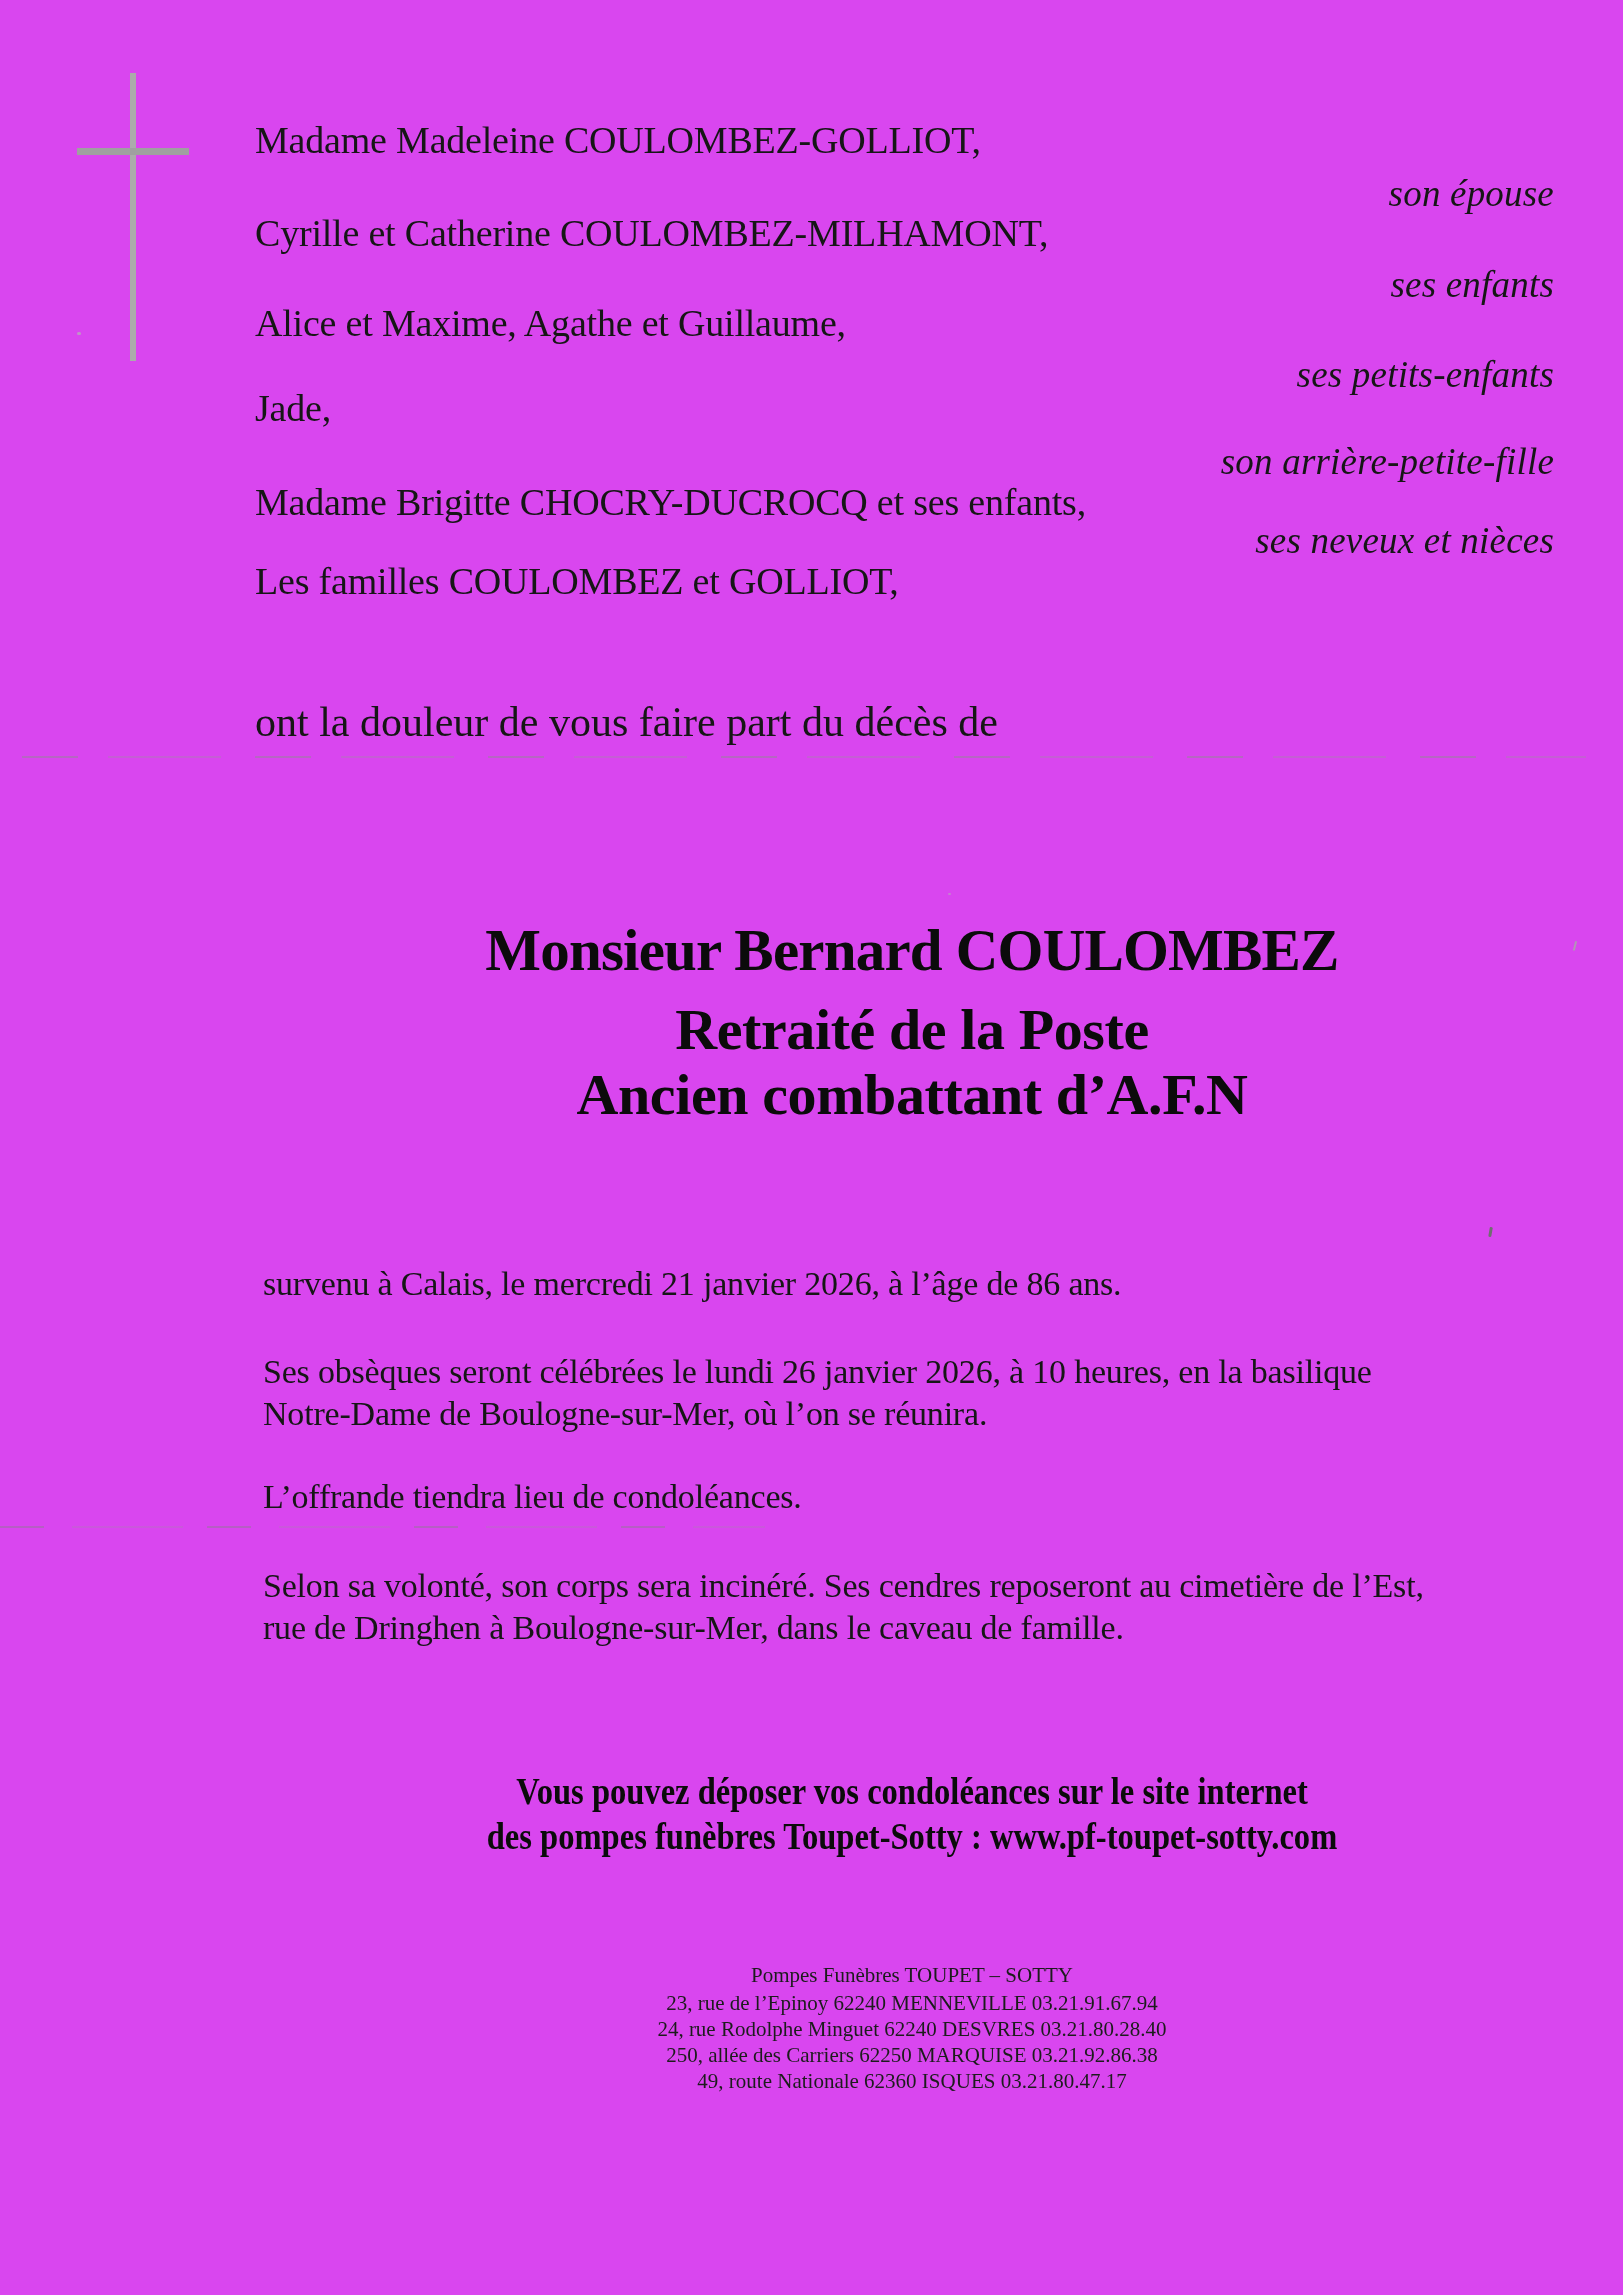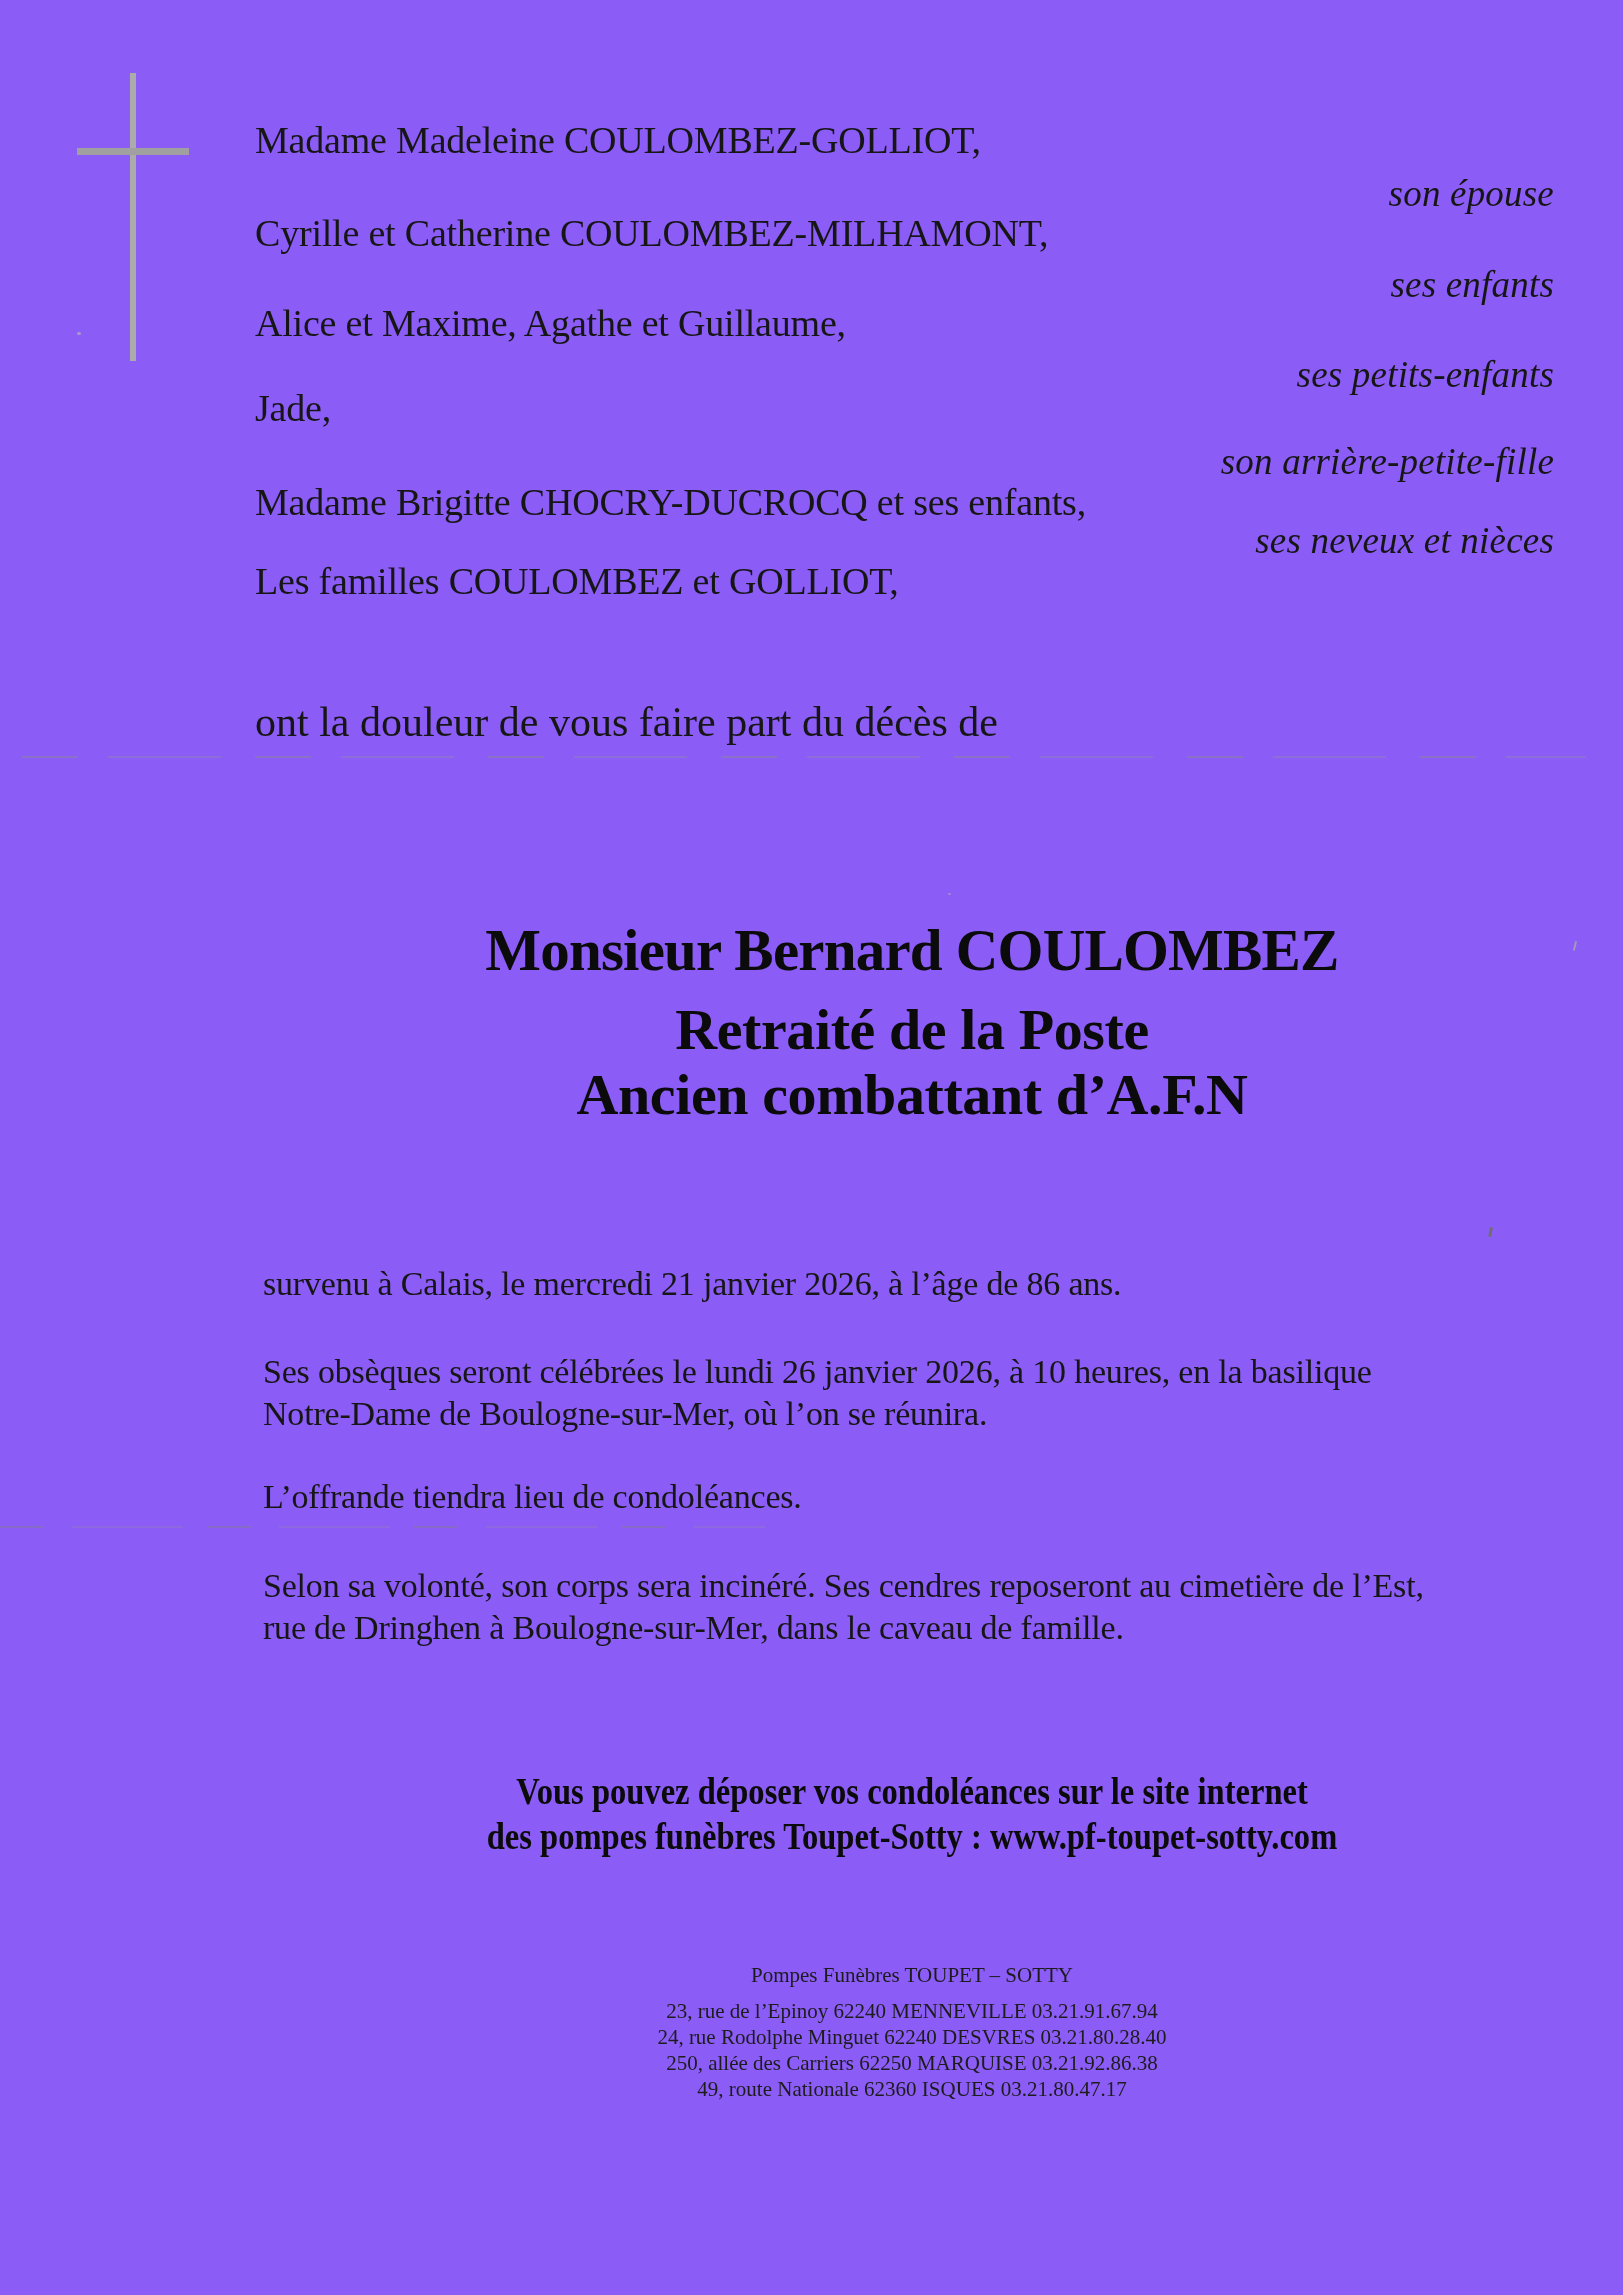--- a/index.html
+++ b/index.html
@@ -1,19 +1,19 @@
 <!DOCTYPE html>
 <html style="font-size:12.8px"><head>
 <meta charset="utf-8">
 <style>
   html,body{margin:0;padding:0;background:#e8e8e8;}
   #page{
     position:relative;
     width:1624px;height:2295px;
-    background:#8b5cf6;
+    background:#d946ef;
     overflow:hidden;
     font-family:"Liberation Serif","DejaVu Serif",serif;
     color:#161616;
   }
   .abs{position:absolute;line-height:1;white-space:nowrap;}
   .mourner{left:255px;font-size:38px;letter-spacing:-0.2px;}
   .relation{right:70px;font-size:37px;font-style:italic;text-align:center;letter-spacing:0.2px;}
   .intro{left:255px;font-size:42px;}
   .title-line{left:255px;width:1314px;text-align:center;font-weight:700;color:#0b0b0b;margin-top:25px;}
   .t1{font-size:59px;letter-spacing:-0.8px;}
@@ -21,21 +21,21 @@
   .body-line{left:255px;font-size:34px;letter-spacing:-0.2px;margin-left:8px;}
   .condolence{
     left:255px;width:1314px;text-align:center;
     font-size:37px;font-weight:700;line-height:45px;color:#0b0b0b;
     transform:scaleX(0.88);transform-origin:50% 50%;
   }
   .footer{
     left:255px;width:1314px;text-align:center;
     font-size:21px;line-height:26px;color:#1c1c1c;
   }
-  .footer .co{margin-bottom:10px;}
+  .footer .co{margin-bottom:2px;}
   
   .cross-v{position:absolute;left:130px;top:73px;width:5.6px;height:288px;background:#ababab;}
   .cross-h{position:absolute;left:77px;top:148px;width:112px;height:7.2px;background:#a0a0a0;}
   
   .scanline1{
     position:absolute;left:22px;top:756px;width:1564px;height:2.4px;
     background:repeating-linear-gradient(to right,
       rgba(140,140,140,0.45) 0 56px, rgba(140,140,140,0) 56px 86px,
       rgba(150,150,150,0.30) 86px 199px, rgba(150,150,150,0) 199px 233px);
   }

